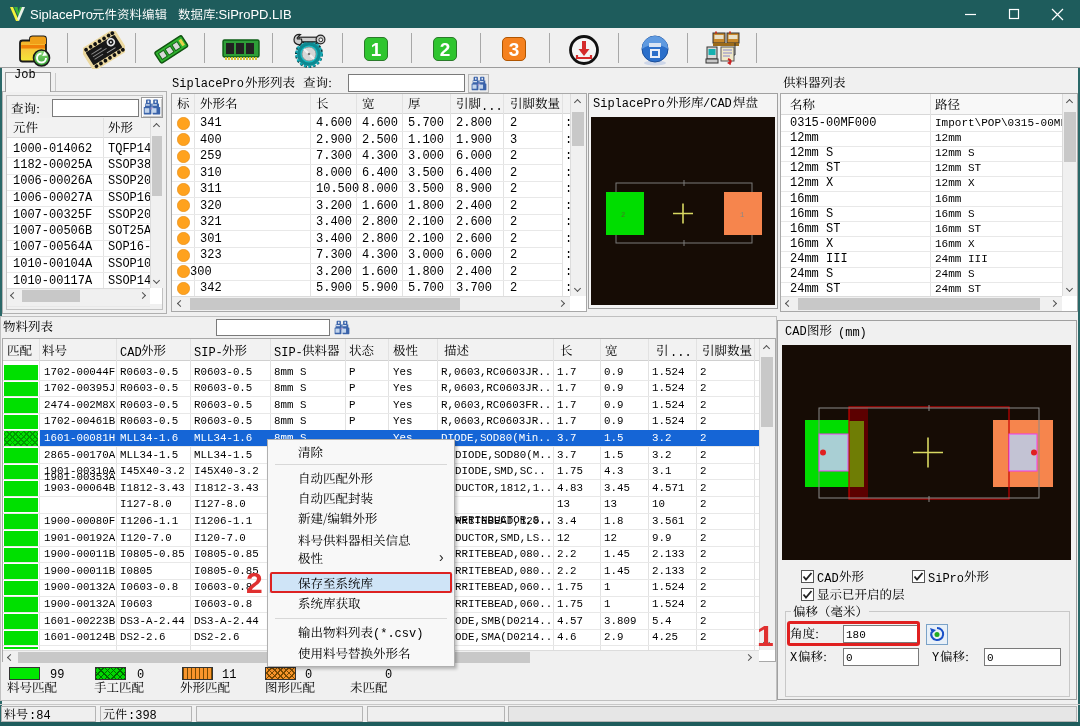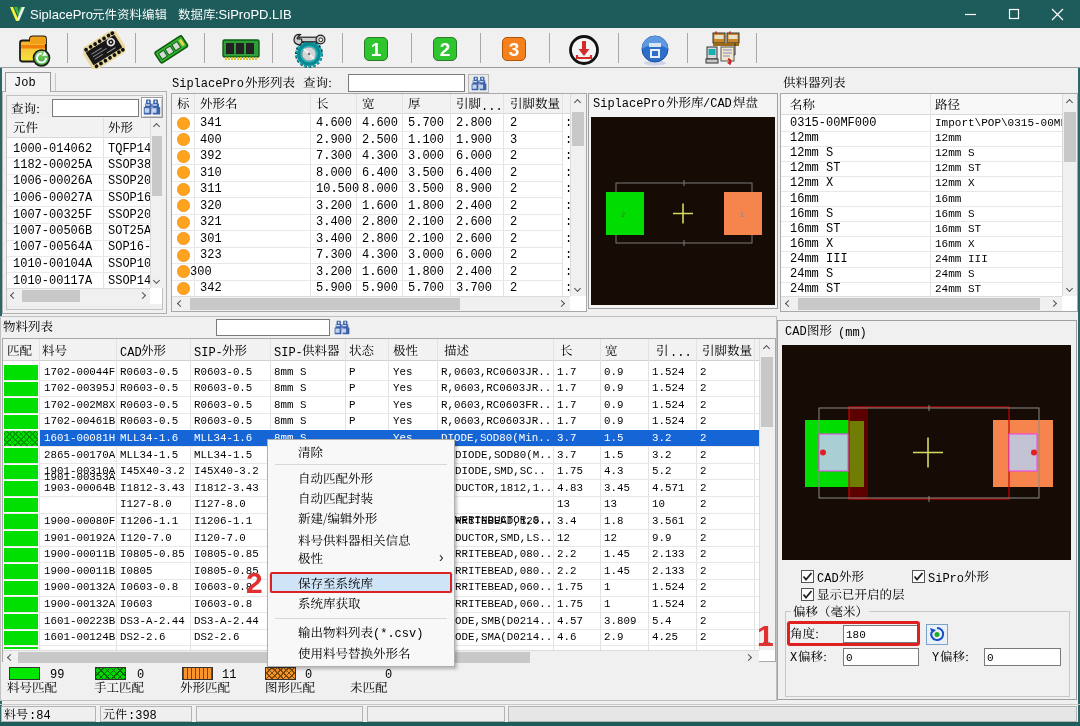--- a/index.html
+++ b/index.html
@@ -286,21 +286,21 @@
 <rect x="3.5" y="18" width="7" height="6" fill="#14b0b0"></rect>
 <rect x="1" y="28" width="12" height="4" fill="#c8c8c8" stroke="#333"></rect>
 <rect x="16" y="16" width="13" height="14" fill="#f0e8c8" stroke="#555"></rect>
 <path d="M18 19 H27 M18 22 H27 M18 25 H25" stroke="#8888cc" stroke-width="1"></path>
 <path d="M23 28 Q28 30 24 33" fill="none" stroke="#cc2222" stroke-width="2"></path>
 <path d="M22 32 L26 34 L25 30 Z" fill="#cc2222"></path>
 <path d="M30 12 V24 H29" fill="none" stroke="#333"></path>
   </svg>
 <div class="abs" style="left:2px;top:91px;width:165px;height:223px;border:1px solid #b0b0b0;background:#f0f0f0"></div>
 <div class="abs" style="left:5px;top:72px;width:46px;height:20px;background:#f4f4f4;border:1px solid #9a9a9a;border-bottom:none"></div>
-<div class="t" style="left:14px;top:76px">Job</div>
+<div class="t" style="left:14px;top:68px">Job</div>
 <div class="abs" style="left:55px;top:73px;width:1px;height:18px;background:#c8c8c8"></div>
 <div class="abs" style="left:6px;top:95px;width:157px;height:215px;border:1px solid #c2c2c2;background:#f0f0f0"></div>
 <svg class="cj" style="left:11px;top:102px;" width="30" height="14" viewBox="0 0 30 14">
     <g fill="#000" transform="translate(0,11.00) scale(0.01250,-0.01250)">
       <use href="#f67e5" x="0"></use>
       <use href="#f8be2" x="1000"></use>
       <use href="#f003a" x="2000"></use>
     </g>
   </svg>
 <div class="inp" style="left:52px;top:99px;width:87px;height:18px"></div>
@@ -481,21 +481,21 @@
 <div class="t" style="left:316px;top:132.5px">2.900</div>
 <div class="t" style="left:362px;top:132.5px">2.500</div>
 <div class="t" style="left:408px;top:132.5px">1.100</div>
 <div class="t" style="left:456px;top:132.5px">1.900</div>
 <div class="t" style="left:510px;top:132.5px">3</div>
 <div class="t" style="left:565px;top:132.5px">:</div>
 <div class="hline" style="left:172px;top:147.5px;width:390px"></div>
 <svg class="abs" style="left:177px;top:149.5px" width="13" height="13">
     <circle cx="6.5" cy="6.5" r="6.2" fill="#ffa21e" stroke="#e08000" stroke-width="0.5"></circle>
   </svg>
-<div class="t" style="left:200px;top:149.0px">392</div>
+<div class="t" style="left:200px;top:149.0px">259</div>
 <div class="t" style="left:316px;top:149.0px">7.300</div>
 <div class="t" style="left:362px;top:149.0px">4.300</div>
 <div class="t" style="left:408px;top:149.0px">3.000</div>
 <div class="t" style="left:456px;top:149.0px">6.000</div>
 <div class="t" style="left:510px;top:149.0px">2</div>
 <div class="t" style="left:565px;top:149.0px">:</div>
 <div class="hline" style="left:172px;top:164.0px;width:390px"></div>
 <svg class="abs" style="left:177px;top:166.0px" width="13" height="13">
     <circle cx="6.5" cy="6.5" r="6.2" fill="#ffa21e" stroke="#e08000" stroke-width="0.5"></circle>
   </svg>
@@ -823,21 +823,21 @@
 <div class="tm" style="left:274px;top:382.1px;color:#000">8mm S</div>
 <div class="tm" style="left:349px;top:382.1px;color:#000">P</div>
 <div class="tm" style="left:393px;top:382.1px;color:#000">Yes</div>
 <div class="tm" style="left:441px;top:382.1px;color:#000;width:112px;overflow:hidden">R,0603,RC0603JR..</div>
 <div class="tm" style="left:557px;top:382.1px;color:#000">1.7</div>
 <div class="tm" style="left:604px;top:382.1px;color:#000">0.9</div>
 <div class="tm" style="left:652px;top:382.1px;color:#000">1.524</div>
 <div class="tm" style="left:700px;top:382.1px;color:#000">2</div>
 <div class="hline" style="left:3px;top:396.4px;width:756px"></div>
 <div class="abs" style="left:4px;top:398.2px;width:34px;height:14.6px;background:#00e000"></div>
-<div class="tm" style="left:44px;top:398.7px;color:#000">1702-002M8X</div>
+<div class="tm" style="left:44px;top:398.7px;color:#000">2474-002M8X</div>
 <div class="tm" style="left:120px;top:398.7px;color:#000">R0603-0.5</div>
 <div class="tm" style="left:194px;top:398.7px;color:#000">R0603-0.5</div>
 <div class="tm" style="left:274px;top:398.7px;color:#000">8mm S</div>
 <div class="tm" style="left:349px;top:398.7px;color:#000">P</div>
 <div class="tm" style="left:393px;top:398.7px;color:#000">Yes</div>
 <div class="tm" style="left:441px;top:398.7px;color:#000;width:112px;overflow:hidden">R,0603,RC0603FR..</div>
 <div class="tm" style="left:557px;top:398.7px;color:#000">1.7</div>
 <div class="tm" style="left:604px;top:398.7px;color:#000">0.9</div>
 <div class="tm" style="left:652px;top:398.7px;color:#000">1.524</div>
 <div class="tm" style="left:700px;top:398.7px;color:#000">2</div>
@@ -880,21 +880,21 @@
 <div class="tm" style="left:652px;top:448.5px;color:#000">3.2</div>
 <div class="tm" style="left:700px;top:448.5px;color:#000">2</div>
 <div class="hline" style="left:3px;top:462.8px;width:756px"></div>
 <div class="abs" style="left:4px;top:464.6px;width:34px;height:14.6px;background:#00e000"></div>
 <div class="tm" style="left:44px;top:465.1px;color:#000">1901-00310A</div>
 <div class="tm" style="left:120px;top:465.1px;color:#000">I45X40-3.2</div>
 <div class="tm" style="left:194px;top:465.1px;color:#000">I45X40-3.2</div>
 <div class="tm" style="left:455px;top:465.1px;color:#000;width:98px;overflow:hidden">DIODE,SMD,SC..</div>
 <div class="tm" style="left:557px;top:465.1px;color:#000">1.75</div>
 <div class="tm" style="left:604px;top:465.1px;color:#000">4.3</div>
-<div class="tm" style="left:652px;top:465.1px;color:#000">5.2</div>
+<div class="tm" style="left:652px;top:465.1px;color:#000">3.1</div>
 <div class="tm" style="left:700px;top:465.1px;color:#000">2</div>
 <div class="hline" style="left:3px;top:479.4px;width:756px"></div>
 <div class="abs" style="left:4px;top:481.2px;width:34px;height:14.6px;background:#00e000"></div>
 <div class="tm" style="left:44px;top:481.7px;color:#000">1903-00064B</div>
 <div class="tm" style="left:120px;top:481.7px;color:#000">I1812-3.43</div>
 <div class="tm" style="left:194px;top:481.7px;color:#000">I1812-3.43</div>
 <div class="tm" style="left:455px;top:481.7px;color:#000;width:98px;overflow:hidden">DUCTOR,1812,1..</div>
 <div class="tm" style="left:557px;top:481.7px;color:#000">4.83</div>
 <div class="tm" style="left:604px;top:481.7px;color:#000">3.45</div>
 <div class="tm" style="left:652px;top:481.7px;color:#000">4.571</div>

